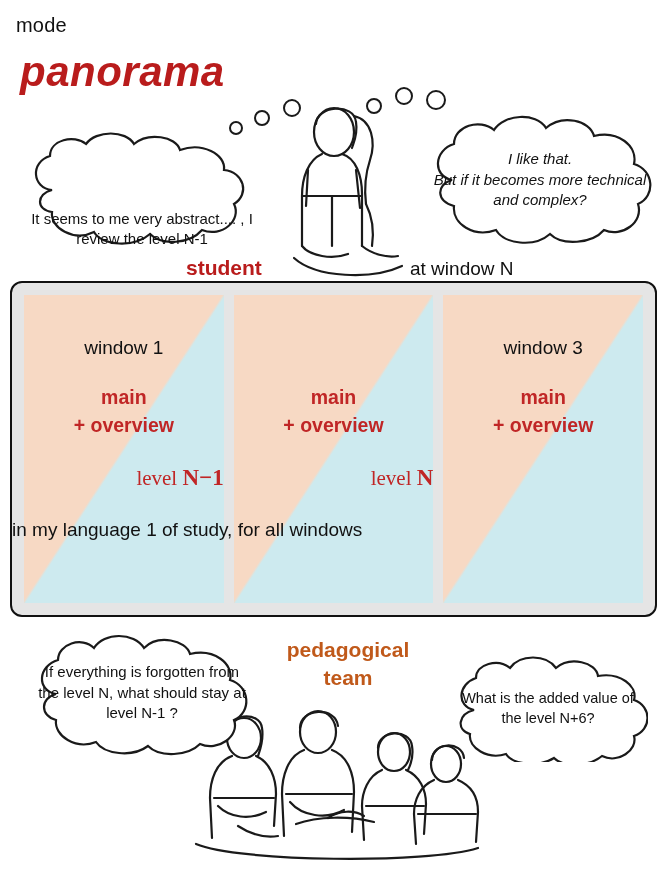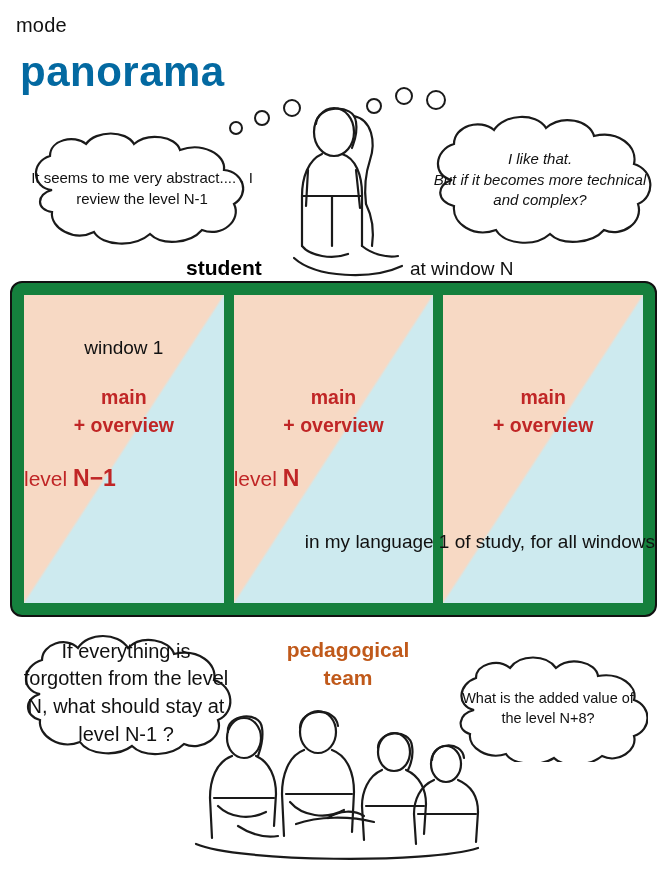--- a/index.html
+++ b/index.html
@@ -30,22 +30,23 @@
     font-size: 20px;
     color: #111111;
     letter-spacing: 0.2px;
   }
   .panorama-title {
     position: absolute;
     left: 20px;
     top: 48px;
     font-size: 42px;
     font-weight: bold;
-    color: #0369a1;
+    color: #b91c1c;
     letter-spacing: 0.5px;
+    font-style: italic;
   }
 
   
   .bubble {
     position: absolute;
     box-sizing: border-box;
     display: flex;
     align-items: center;
     justify-content: center;
     text-align: center;
@@ -65,35 +66,36 @@
     height: 100%;
     z-index: 1;
   }
 
   #bubble-student-left {
     left: 22px;
     top: 128px;
     width: 240px;
     height: 122px;
     font-size: 15px;
+    align-items: flex-end;
   }
   #bubble-student-right {
     left: 424px;
     top: 110px;
     width: 232px;
     height: 140px;
     font-size: 15px;
     font-style: italic;
   }
   #bubble-team-left {
-    left: 12px;
+    left: 28px;
     top: 630px;
     width: 228px;
     height: 126px;
-    font-size: 20px;
+    font-size: 15px;
   }
   #bubble-team-right {
     left: 448px;
     top: 654px;
     width: 200px;
     height: 108px;
     font-size: 14.5px;
   }
 
   .thought-dots circle {
@@ -126,21 +128,21 @@
     height: 156px;
   }
 
   
   .caption-student {
     position: absolute;
     left: 186px;
     top: 256px;
     font-size: 21px;
     font-weight: bold;
-    color: #000000;
+    color: #b91c1c;
   }
   .caption-at-level {
     position: absolute;
     left: 410px;
     top: 258px;
     font-size: 19px;
     color: #111111;
   }
   .caption-team {
     position: absolute;
@@ -157,21 +159,21 @@
   
   .panel {
     position: absolute;
     left: 10px;
     top: 281px;
     width: 647px;
     height: 336px;
     box-sizing: border-box;
     border: 2.5px solid #111111;
     border-radius: 12px;
-    background: #15803d;
+    background: #e5e5e5;
   }
   .windows-row {
     position: absolute;
     left: 12px;
     top: 12px;
     right: 12px;
     bottom: 12px;
     display: flex;
     gap: 10px;
   }
@@ -199,34 +201,35 @@
     font-size: 19.5px;
     font-weight: bold;
     color: #c02626;
     line-height: 1.45;
   }
   .window-level {
     position: absolute;
     left: 0;
     right: 0;
     top: 170px;
-    text-align: left;
+    text-align: right;
     font-size: 21px;
     color: #c02626;
+    font-family: Liberation Serif, serif;
   }
   .window-level b {
     font-size: 23px;
     font-weight: bold;
   }
   .panel-footer {
     position: absolute;
     left: 0;
     right: 0;
-    top: 248px;
-    text-align: right;
+    top: 236px;
+    text-align: left;
     font-size: 19px;
     color: #111111;
     z-index: 5;
   }
 </style>
 </head>
 <body>
 
 <div class="page">
 
@@ -296,20 +299,21 @@
         <div class="window-main">
           <span>main</span><br>
           <span>+ overview</span>
         </div>
         <div class="window-level">
           <span>level </span><b>N</b>
         </div>
       </div>
 
       <div class="window">
+        <div class="window-title">window 3</div>
         <div class="window-main">
           <span>main</span><br>
           <span>+ overview</span>
         </div>
       </div>
 
     </div>
     <div class="panel-footer">in my language 1 of study, for all windows</div>
   </div>
 
@@ -322,21 +326,21 @@
     <svg viewBox="0 0 228 126" preserveAspectRatio="none">
       <path d="M28 64 C8 60 10 36 30 30 C30 14 54 6 66 18 C76 2 106 2 116 18 C130 4 158 10 162 24 C186 18 206 34 202 50 C222 56 224 82 206 90 C212 106 190 122 172 114 C160 126 132 128 120 116 C104 128 76 124 68 112 C48 120 26 106 28 90 C12 86 12 68 28 64 Z" fill="#ffffff" stroke="#1a1a1a" stroke-width="2.2"></path>
     </svg>
     <div class="bubble-text">If everything is forgotten from the level N, what should stay at level  N-1 ?</div>
   </div>
 
   <div class="bubble" id="bubble-team-right">
     <svg viewBox="0 0 200 108" preserveAspectRatio="none">
       <path d="M26 56 C8 52 10 30 28 24 C28 10 50 4 62 14 C72 0 98 0 108 14 C122 2 148 8 150 22 C172 18 190 32 186 46 C204 52 204 76 186 82 C190 96 170 110 154 102 C142 112 116 114 106 104 C90 114 64 110 58 100 C40 106 20 94 22 80 C8 76 10 60 26 56 Z" fill="#ffffff" stroke="#1a1a1a" stroke-width="2.2"></path>
     </svg>
-    <div class="bubble-text">What is the added value of the level N+8?</div>
+    <div class="bubble-text">What is the added value of the level N+6?</div>
   </div>
 
   <svg class="figure-team" viewBox="0 0 310 156">
     <g fill="none" stroke="#1a1a1a" stroke-width="2.2" stroke-linecap="round" stroke-linejoin="round">
 
       <ellipse cx="66" cy="32" rx="17" ry="20"></ellipse>
       <path d="M50 26 C48 8 82 4 84 22 C86 34 82 44 80 50"></path>
       <path d="M54 50 C38 56 32 74 32 92 L34 132"></path>
       <path d="M78 50 C92 56 98 72 98 88 L96 120"></path>
       <path d="M36 92 L96 92"></path>

